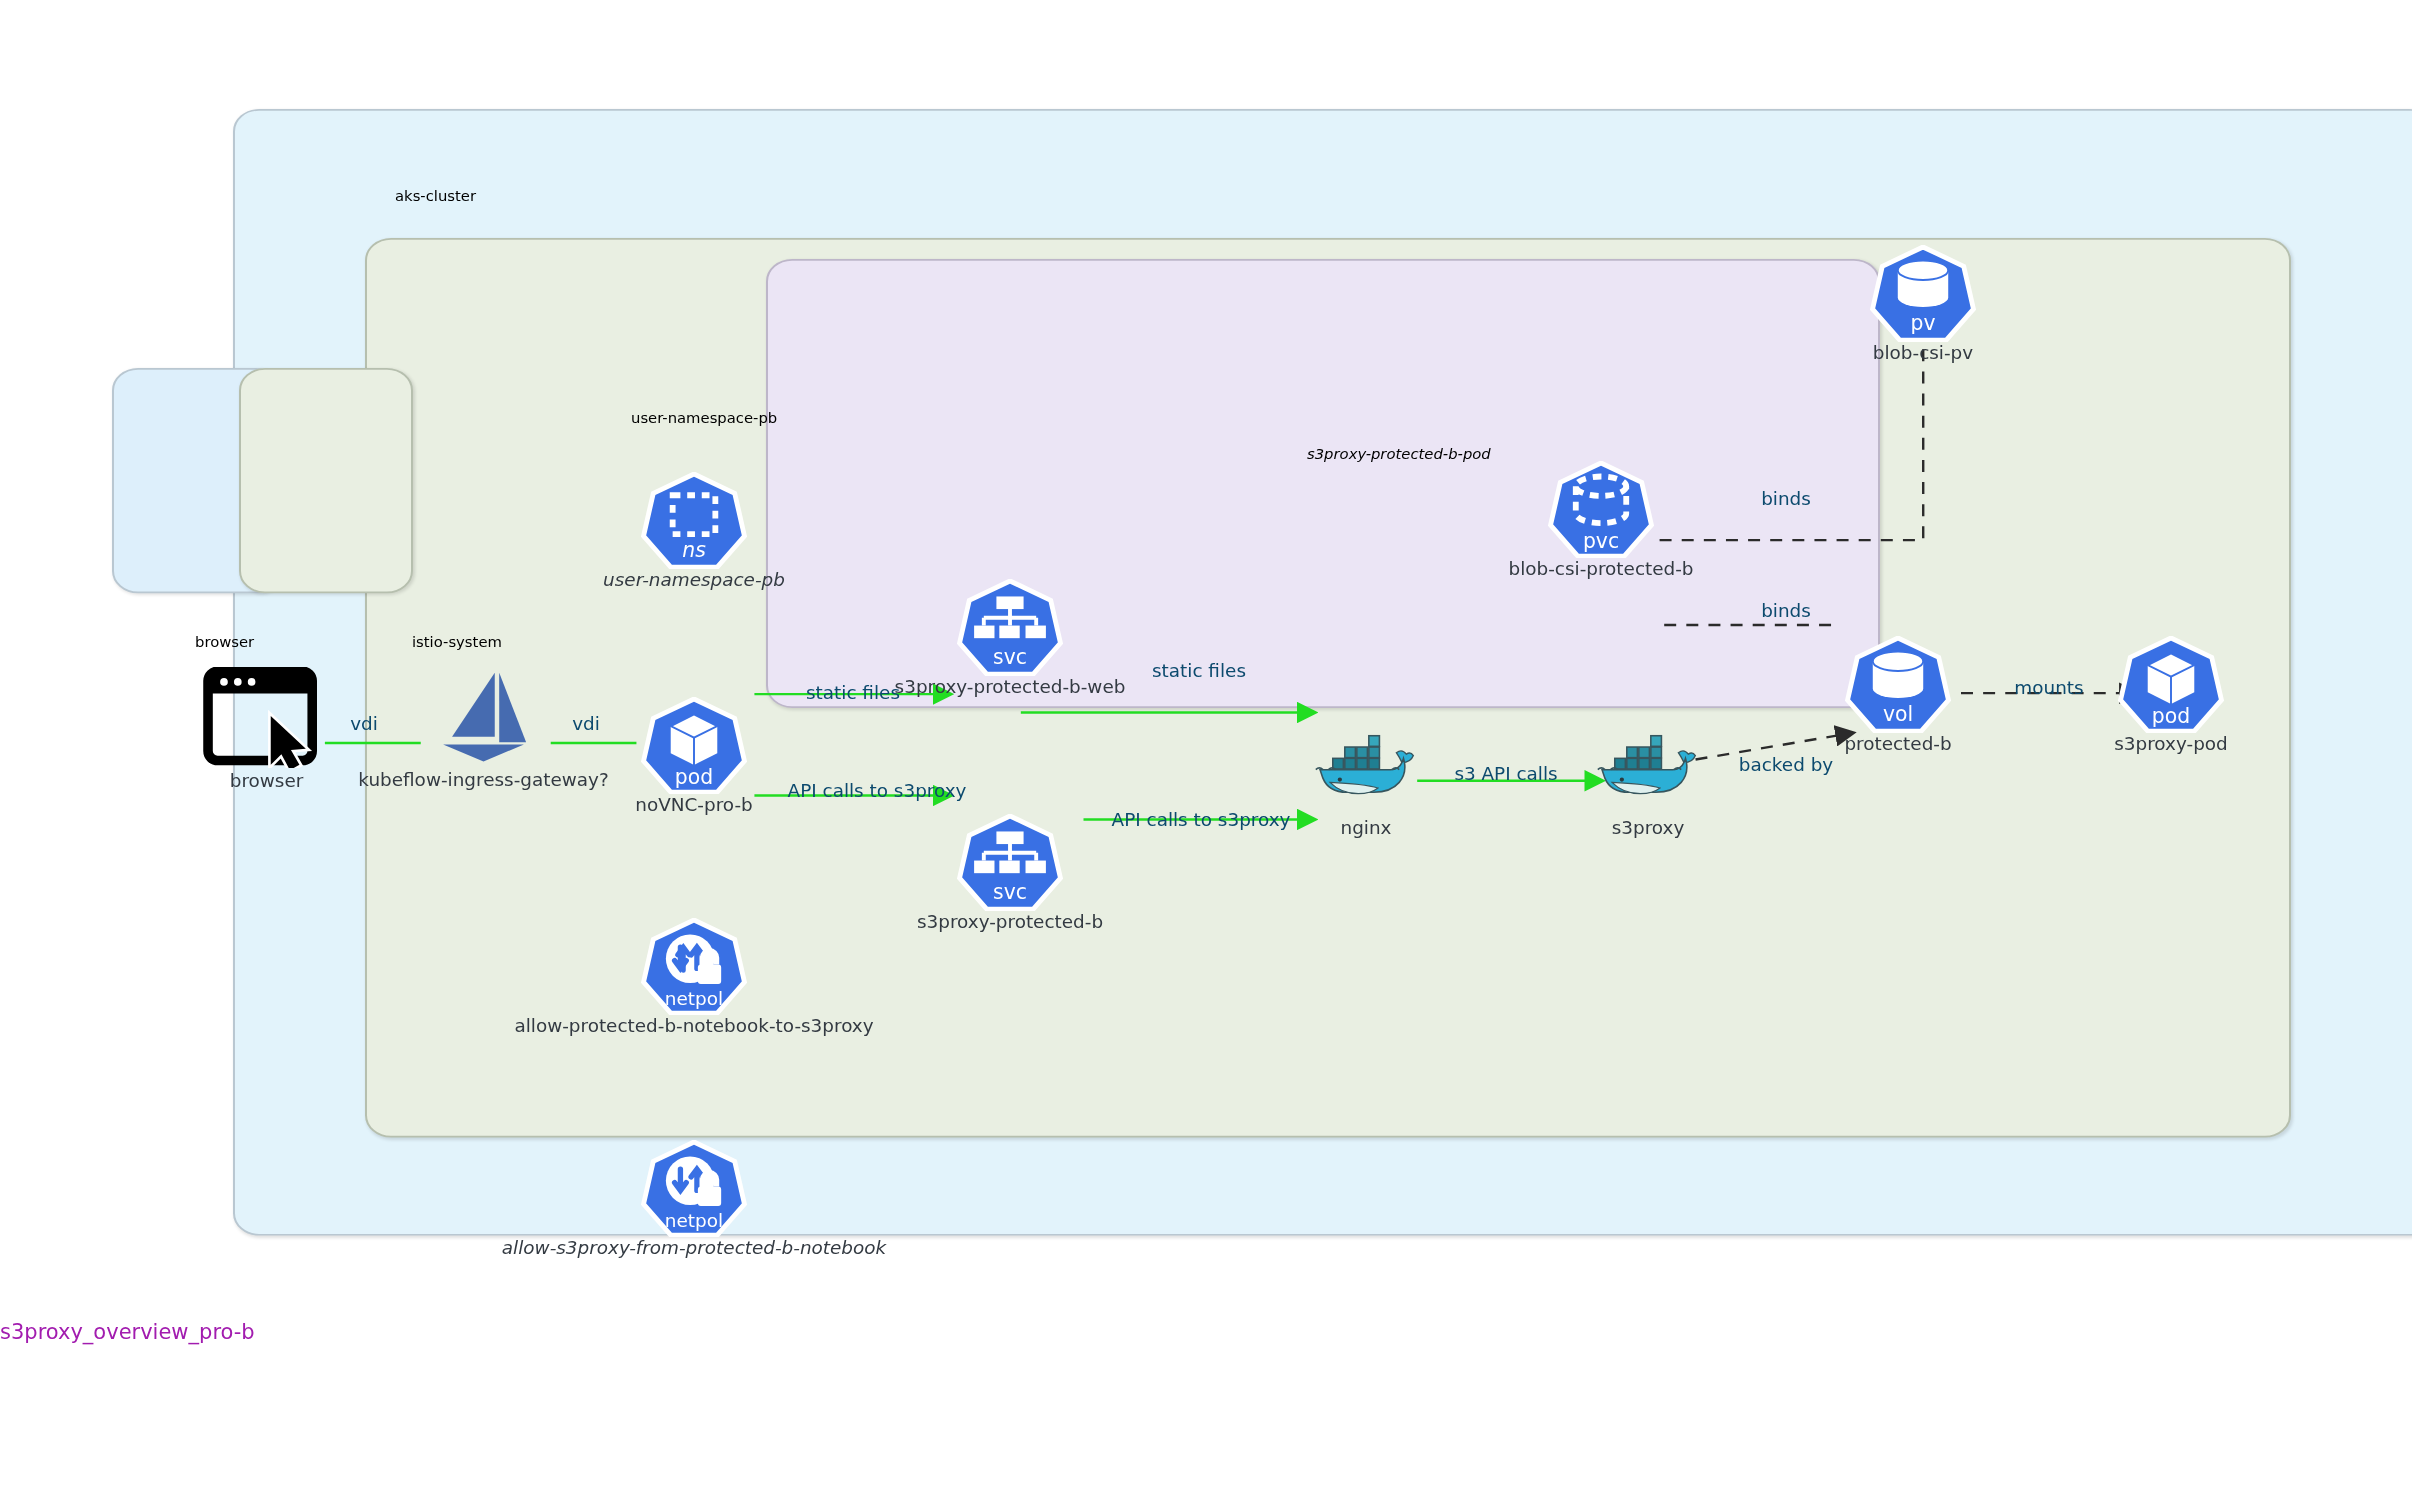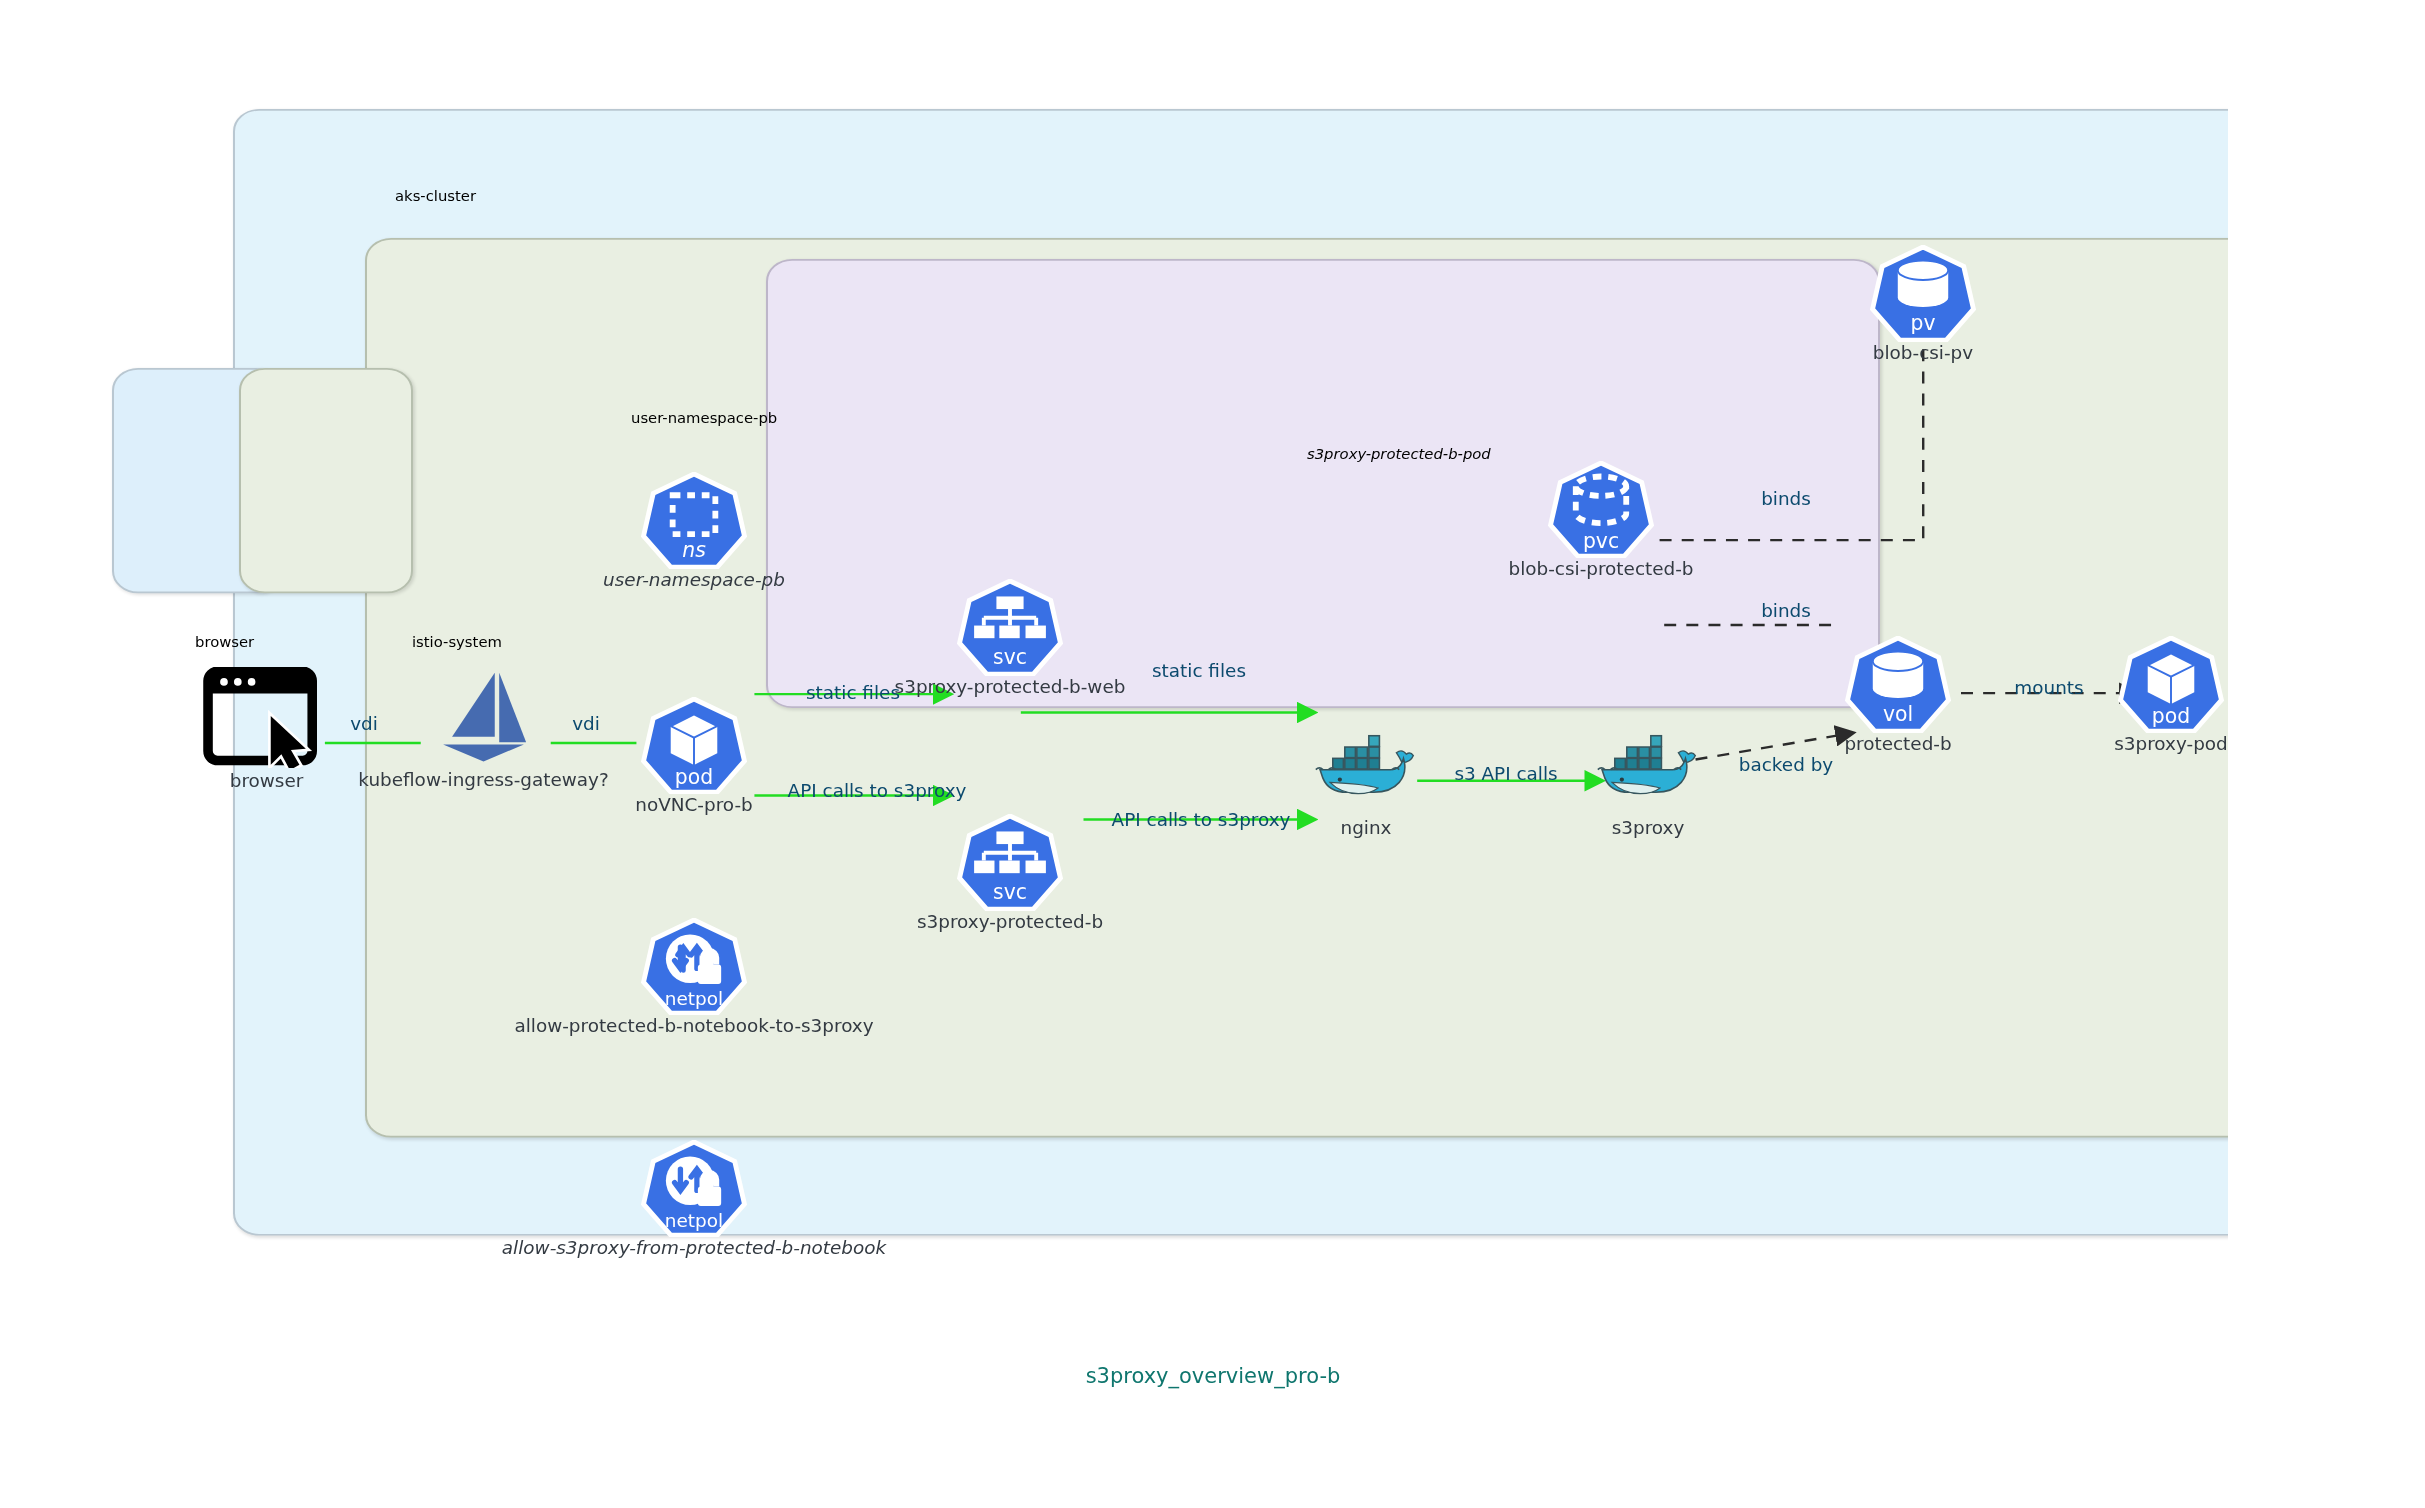--- a/index.html
+++ b/index.html
@@ -1,40 +1,40 @@
 <!DOCTYPE html>
 <html style="font-size:14.8px"><head>
 <meta charset="utf-8">
 <style>
   html,body{margin:0;padding:0;background:#ffffff;}
   body{width:2426px;height:1508px;font-family:"DejaVu Sans","Liberation Sans",sans-serif;
        -webkit-font-smoothing:antialiased;}
-  #stage{position:relative;width:2228px;height:1508px;overflow:hidden;background:#fff;}
+  #stage{position:relative;width:2412px;height:1508px;overflow:hidden;background:#fff;}
 
   
   .grp{position:absolute;border-radius:13px;box-sizing:border-box;}
 
   .grp-cluster{background:#e2f3fb;border:0.9px solid #b9c7d1;box-shadow:0.9px 0.9px 1.8px rgba(0,0,0,.12);}
   .grp-ns     {background:#e9efe2;border:0.9px solid #b6bfae;box-shadow:0.9px 0.9px 1.8px rgba(0,0,0,.12);}
   .grp-pod    {background:#ebe5f5;border:0.9px solid #bdb6c9;box-shadow:0.9px 0.9px 1.8px rgba(0,0,0,.12);}
   .grp-browser{background:#ddeffb;border:0.9px solid #b9c7d1;box-shadow:0.9px 0.9px 1.8px rgba(0,0,0,.12);}
 
   
   .node{position:absolute;}
   .node .glyph{position:absolute;left:0;top:0;}
   .node .caption{position:absolute;left:50%;transform:translateX(-50%);
        white-space:nowrap;font-size:18.4px;color:#333a42;}
 
   
   .elabel{position:absolute;font-size:18.4px;color:#0c4a6e;white-space:nowrap;
        transform:translate(-50%,-50%);}
 
   
-  #figcaption{position:absolute;left:0;width:2426px;text-align:center;
-       font-size:21px;color:#0f766e;margin-top:44px;}
+  #figcaption{position:absolute;left:0;width:2426px;text-align:left;
+       font-size:21px;color:#a21caf;}
 
   svg.links{position:absolute;left:0;top:0;width:2426px;height:1508px;pointer-events:none;}
 </style>
 </head>
 <body>
 
 <div id="stage">
 
   <div class="grp grp-cluster" style="left:233px;top:109px;width:1101px;height:655px;
         transform-origin:0 0;transform:scale(2.0,1.72);"></div>

